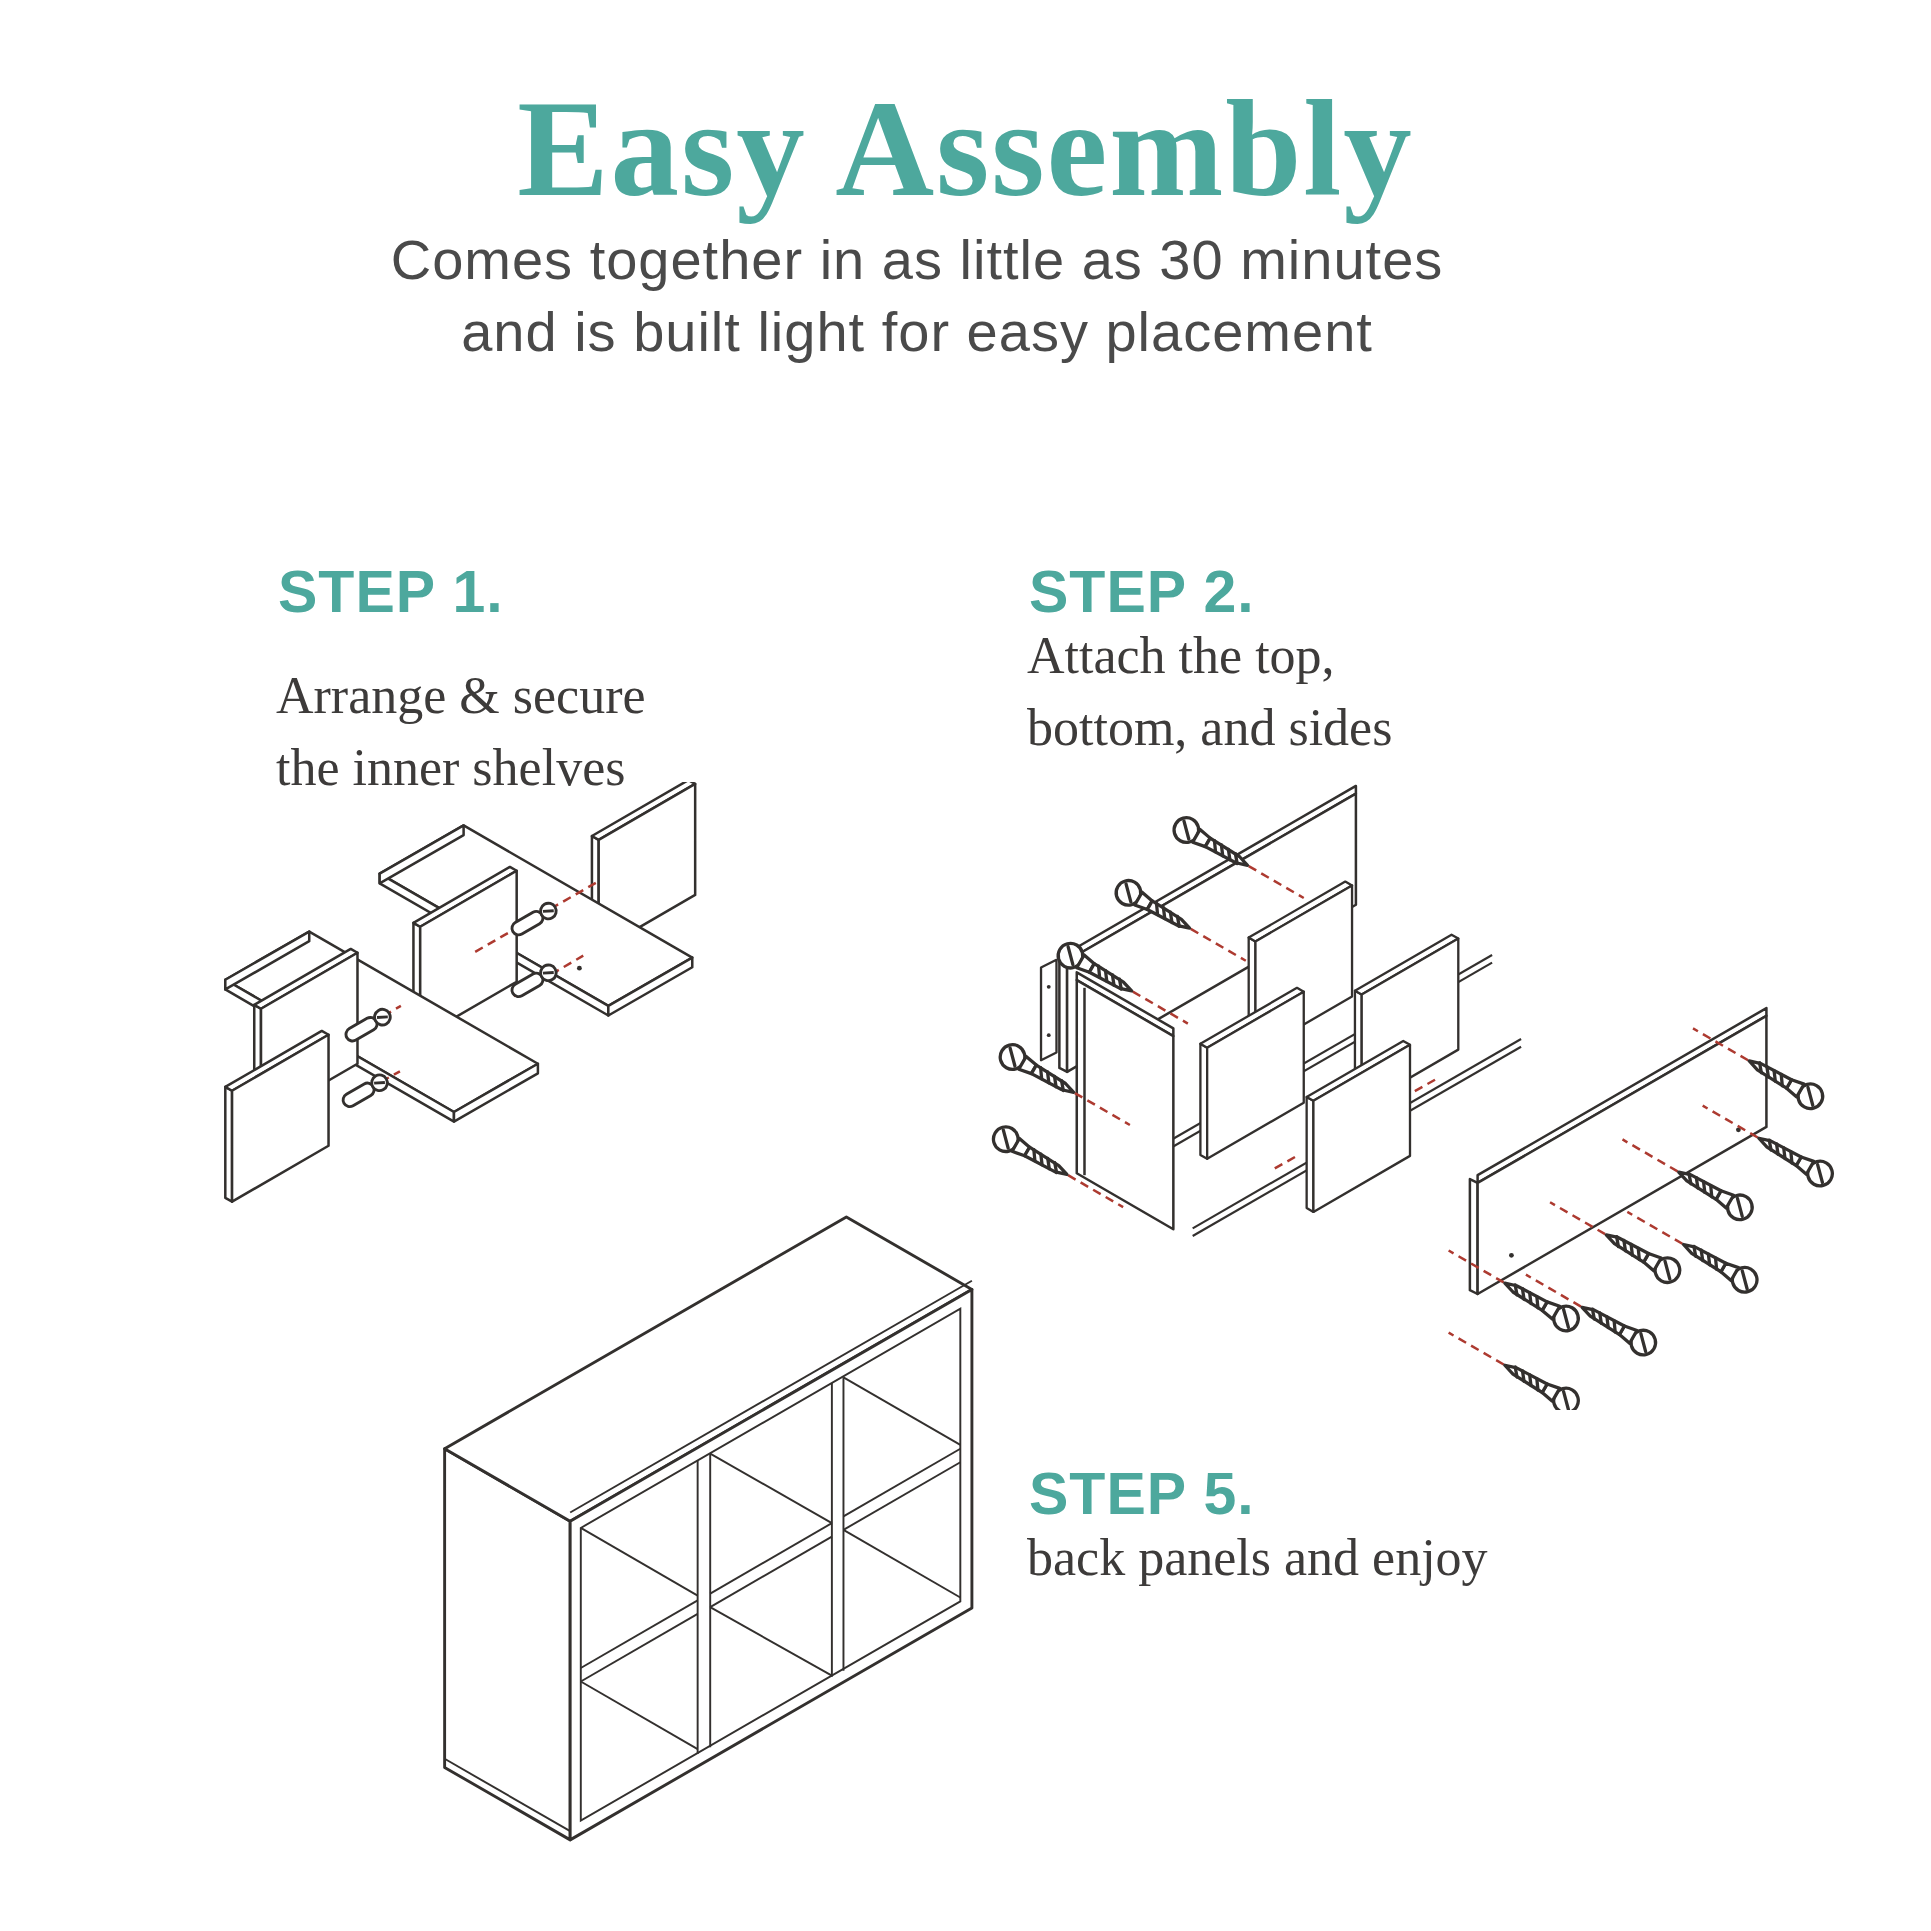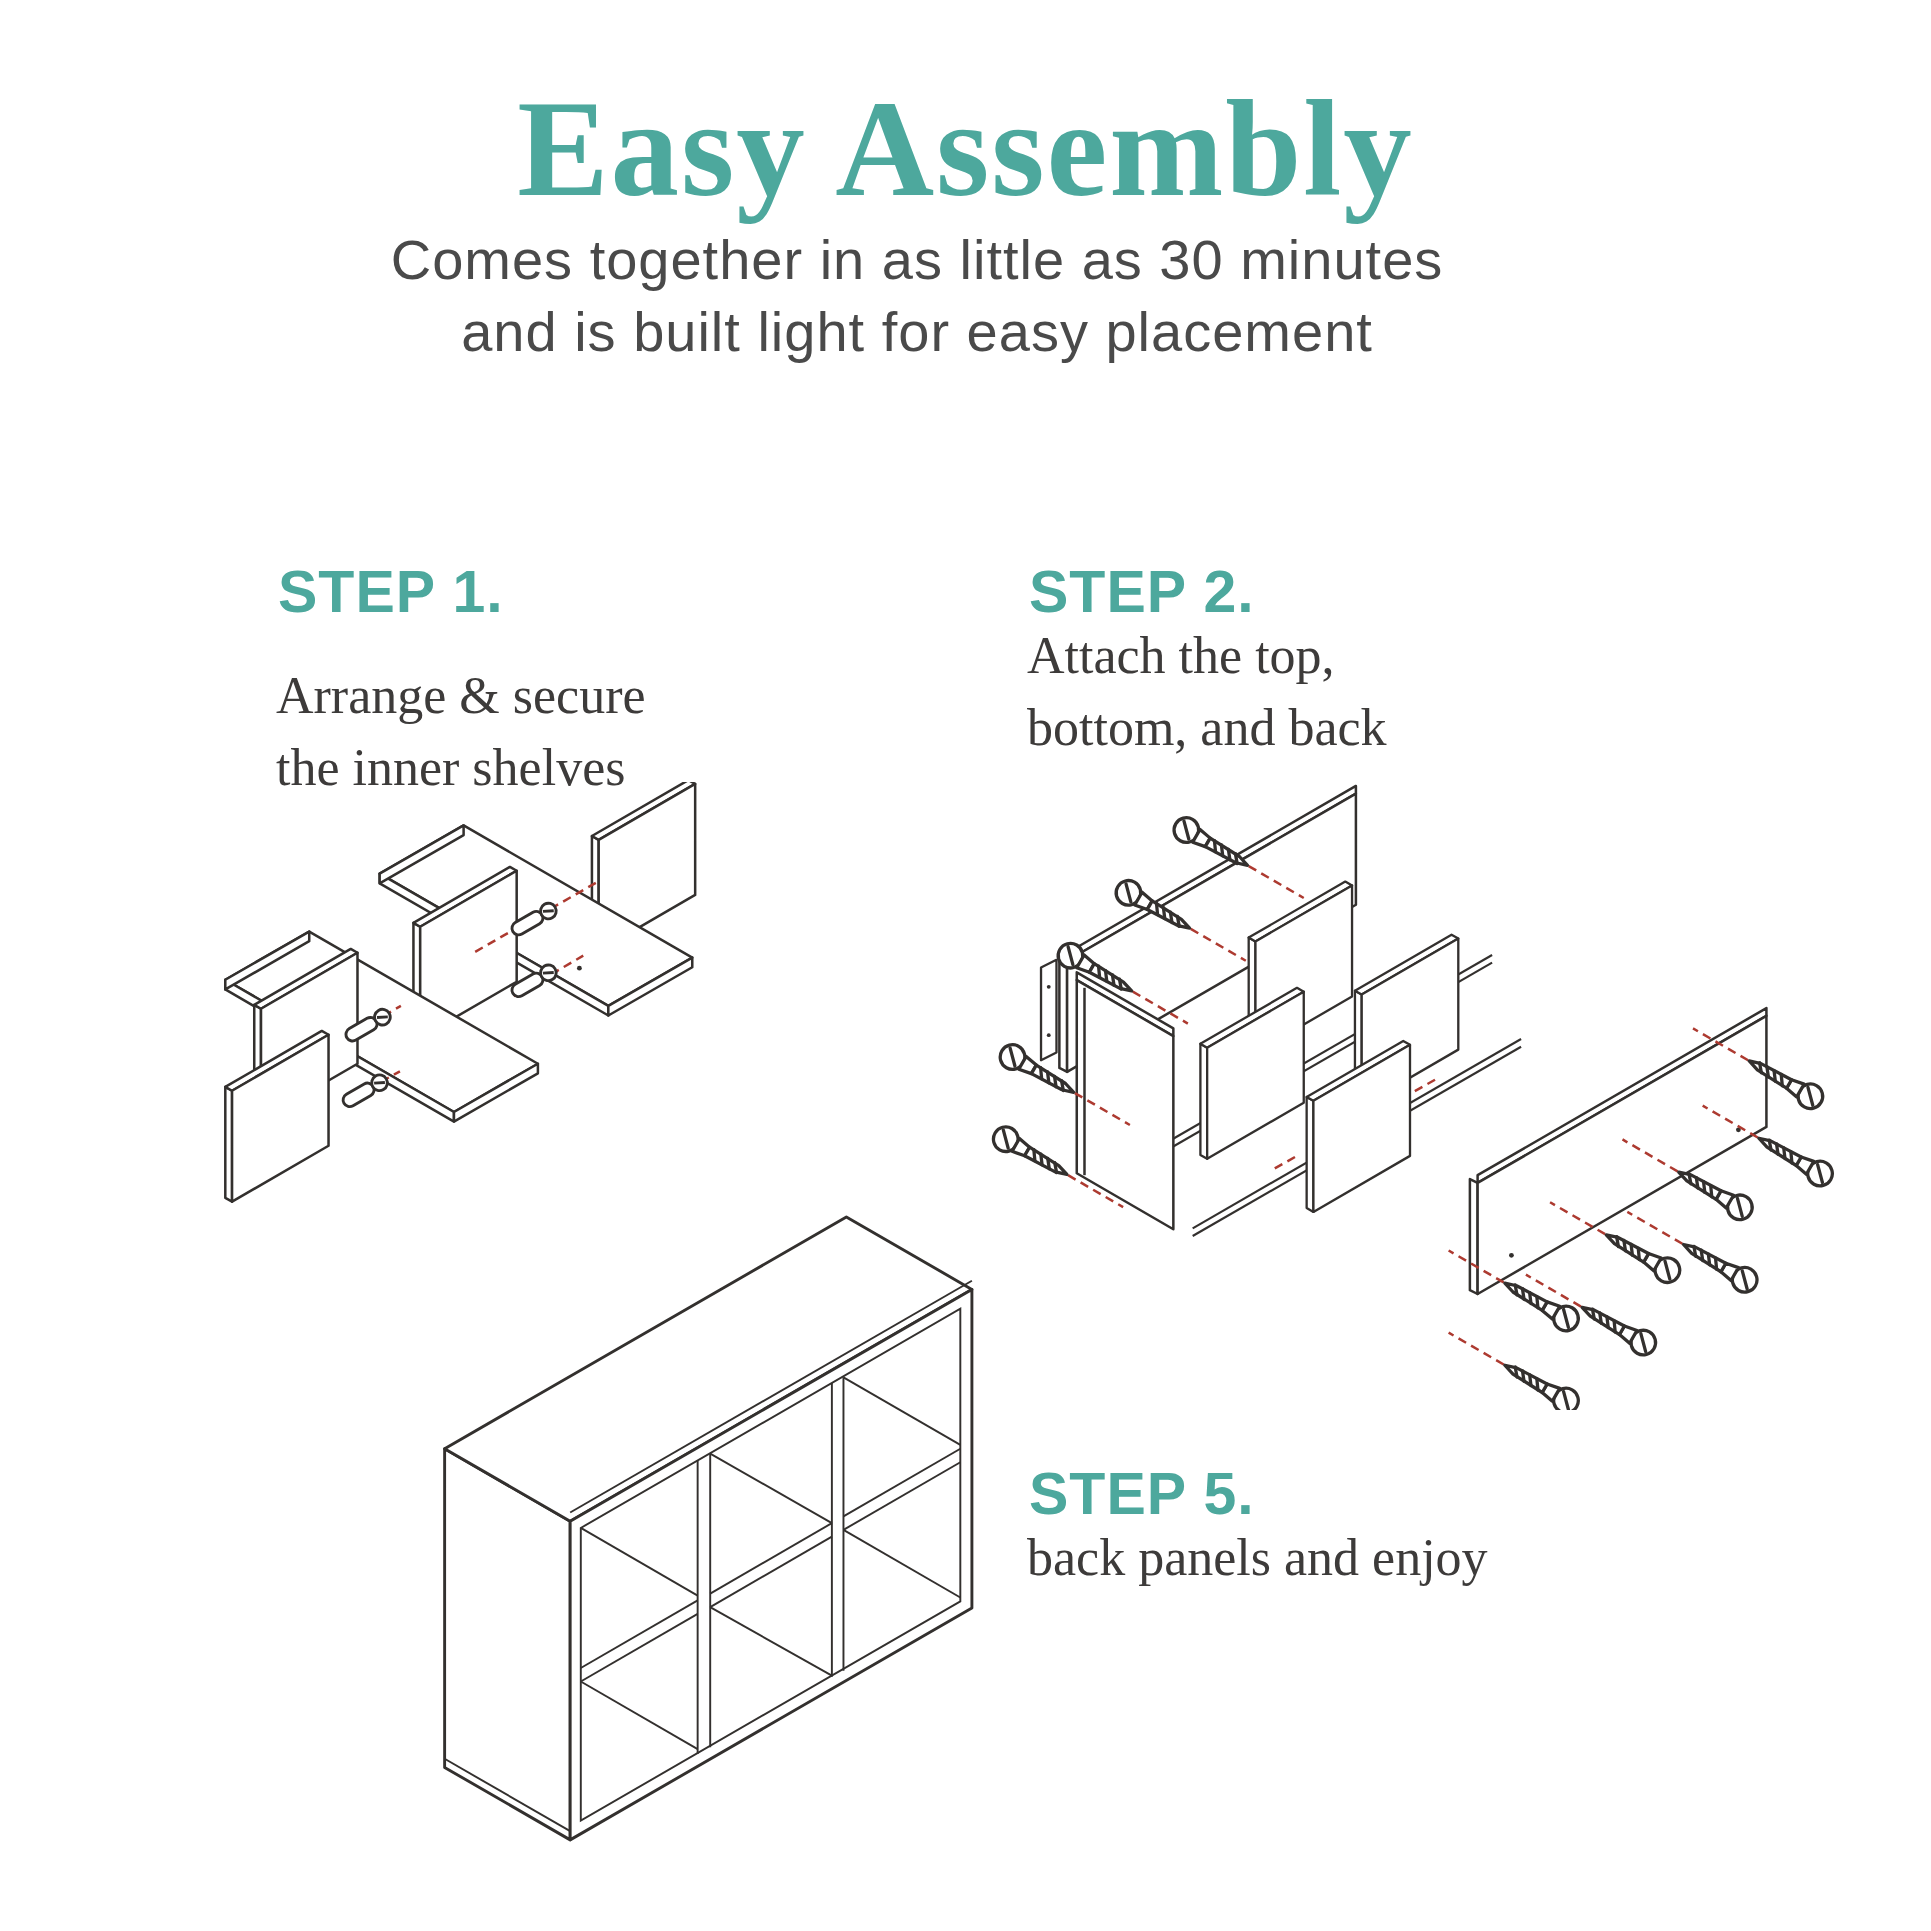--- a/index.html
+++ b/index.html
@@ -76,21 +76,21 @@
 
   <div class="step-label step1-label">STEP 1.</div>
   <div class="step-desc step1-desc">
     <div>Arrange &amp; secure</div>
     <div>the inner shelves</div>
   </div>
 
   <div class="step-label step2-label">STEP 2.</div>
   <div class="step-desc step2-desc">
     <div>Attach the top,</div>
-    <div>bottom, and back</div>
+    <div>bottom, and sides</div>
   </div>
 
   <div class="step-label step3-label">STEP 5.</div>
   <div class="step-desc step3-desc">
     <div>back panels and enjoy</div>
   </div>
 
   <svg class="illus illus-step1" viewBox="0 0 620 540">
     <defs>
       <g id="dowel" stroke="#33302e" stroke-width="2.4" fill="#ffffff" stroke-linejoin="round">

